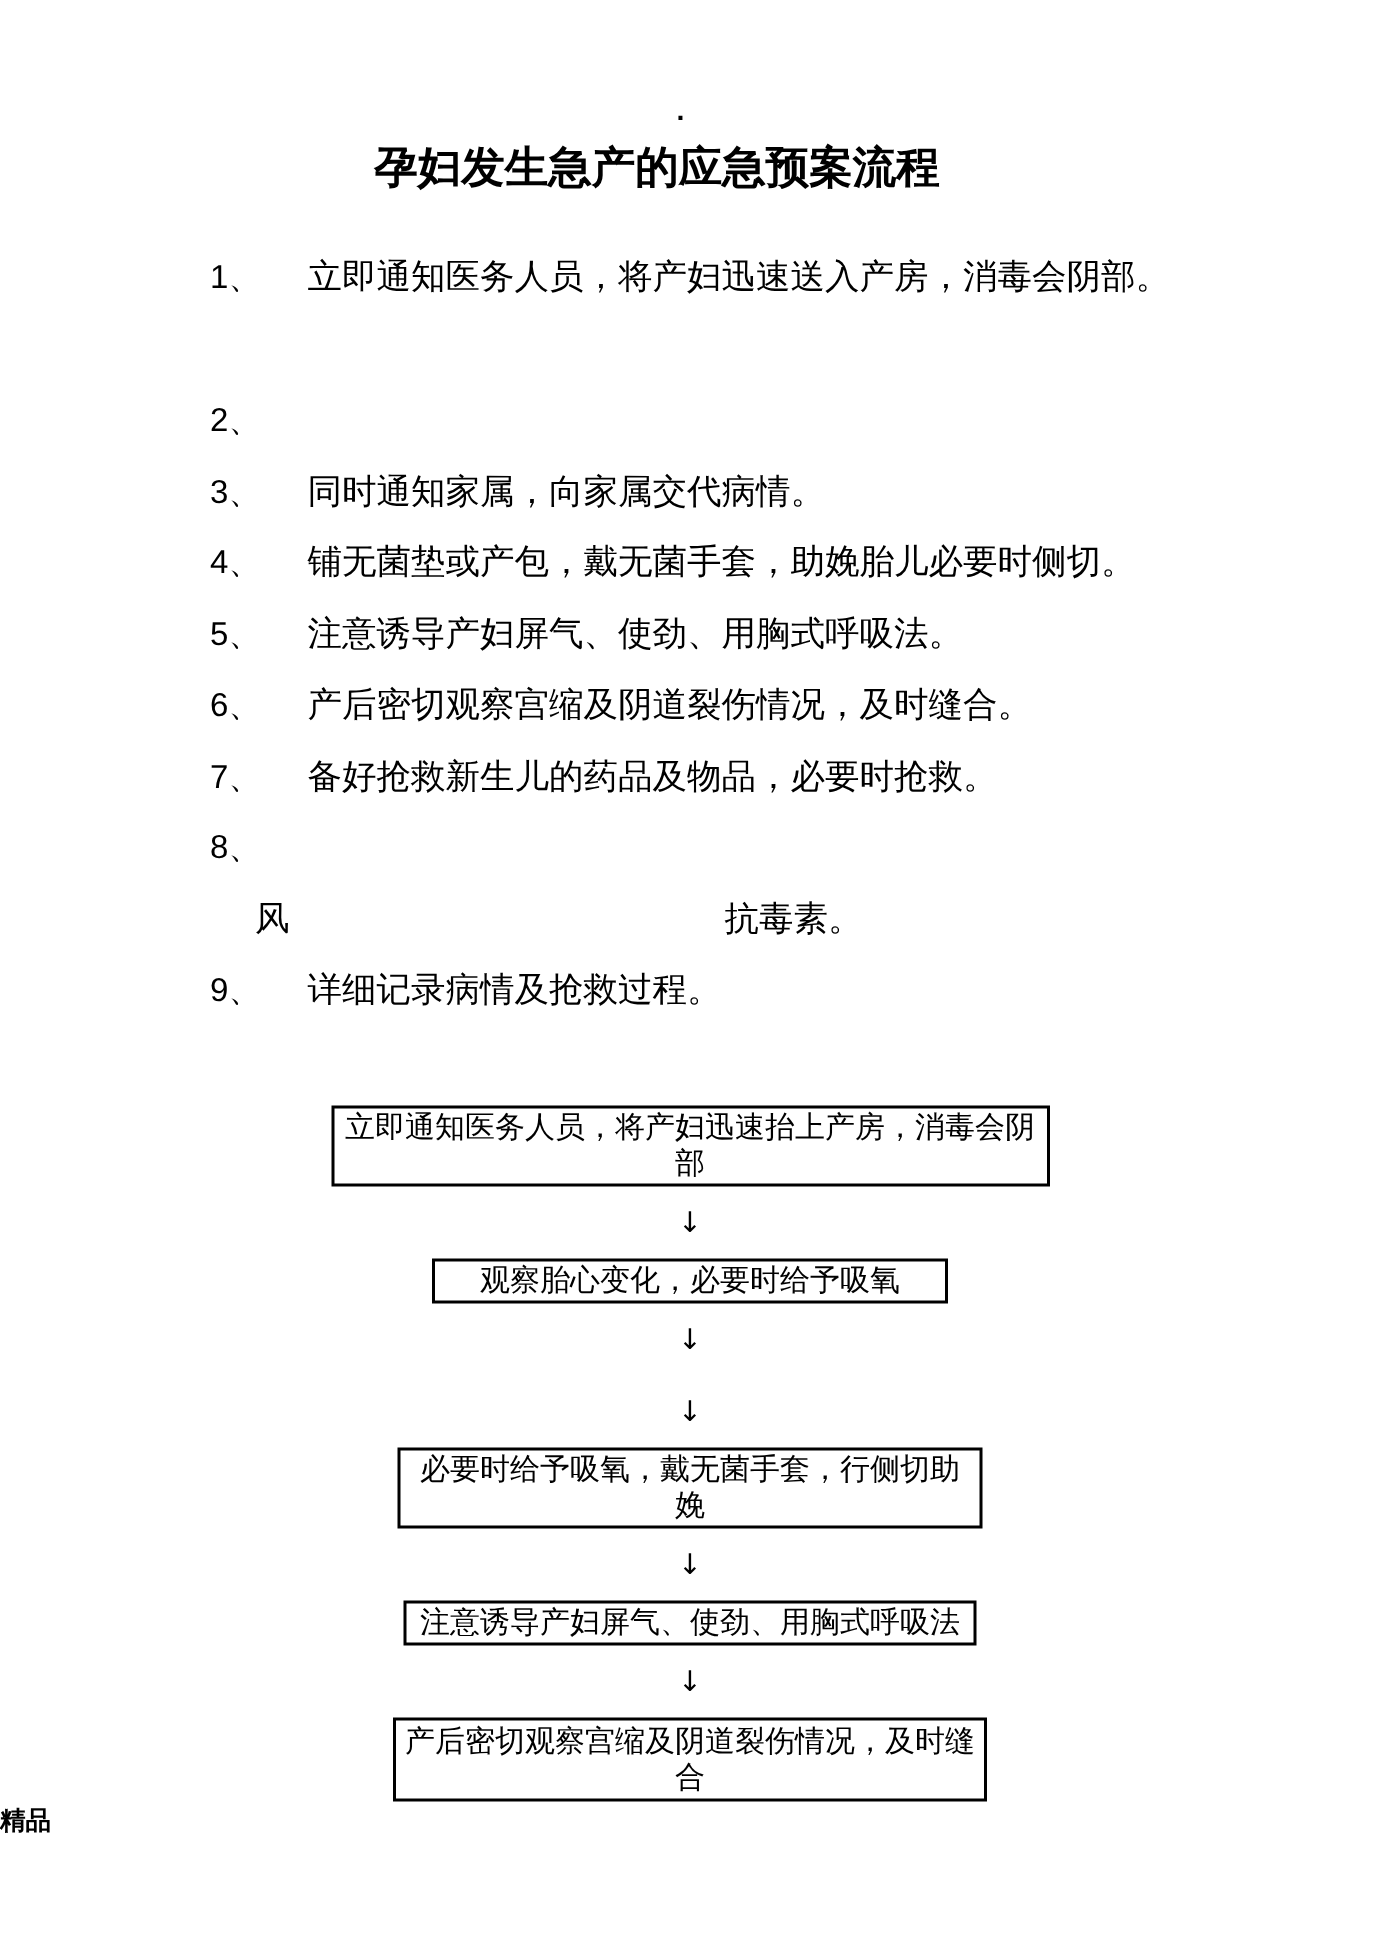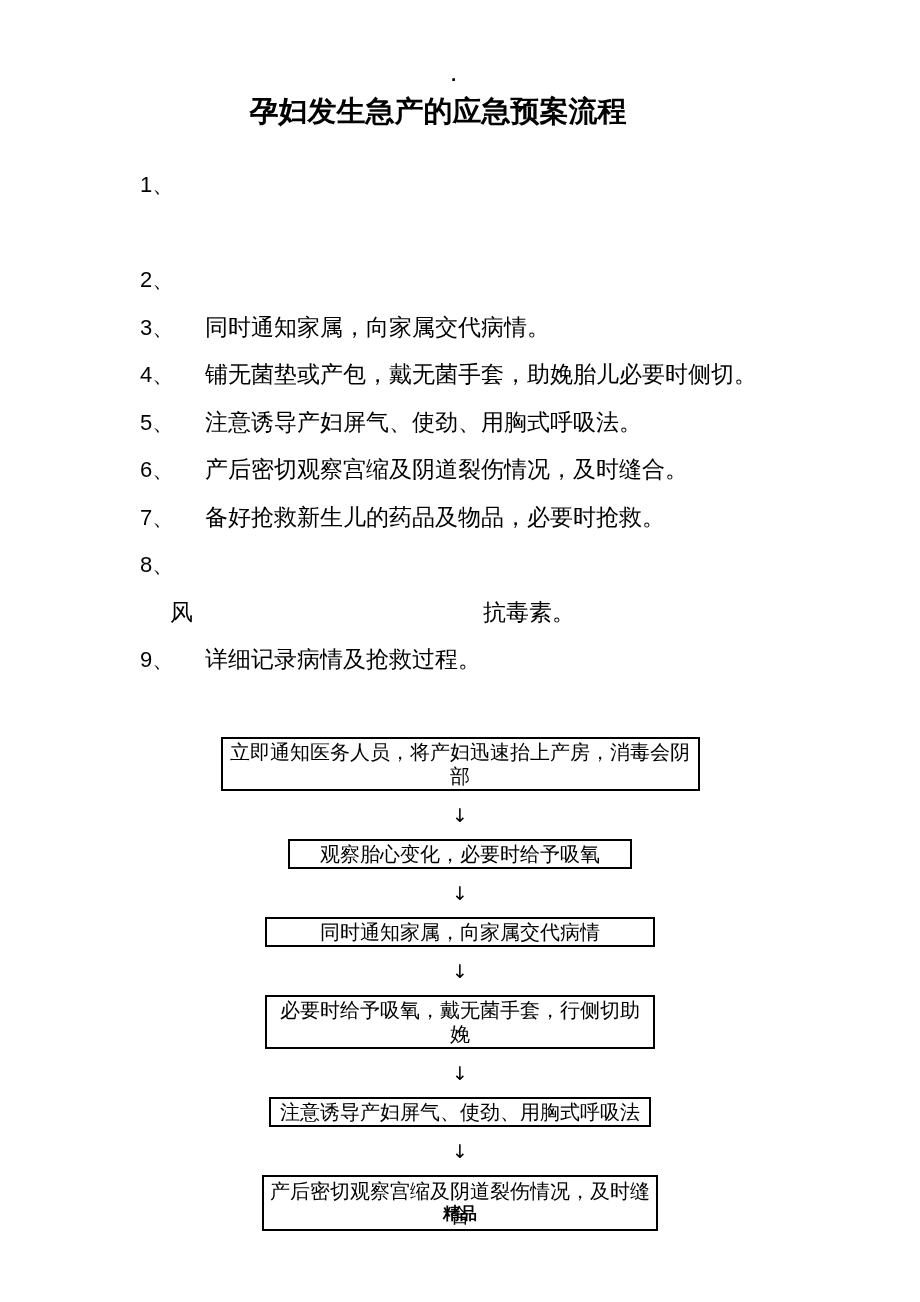--- a/index.html
+++ b/index.html
@@ -50,37 +50,38 @@
   .f5 { width:382px; }
   .f6 { width:396px; padding-top:2px; padding-bottom:2px; }
   .farrow {
     height:20px; line-height:20px;
     margin:14px 0;
     font-size:19px;
     font-family:"DejaVu Sans","Liberation Sans",sans-serif;
   }
   .footer {
     position:absolute; top:1202px; left:0; width:920px;
-    text-align:center; font-weight:bold; font-size:17px;
+    text-align:left; font-weight:bold; font-size:17px;
     font-family:Liberation Serif, serif;
   }
 </style>
 </head>
 <body>
 
 <div class="page">
 
   <span class="dot">.</span>
 
   <h1 class="title">孕妇发生急产的应急预案流程</h1>
 
   <div class="list">
 
     <div class="row sp">
       <span class="num">1、</span>
+      <span class="txt">立即通知医务人员，将产妇迅速送入产房，消毒会阴部。</span>
     </div>
 
     <div class="row">
       <span class="num">2、</span>
     </div>
 
     <div class="row">
       <span class="num">3、</span>
       <span class="txt">同时通知家属，向家属交代病情。</span>
     </div>
@@ -119,21 +120,20 @@
       <span class="txt">详细记录病情及抢救过程。</span>
     </div>
 
   </div>
 
   <div class="flow">
     <div class="fbox f1">立即通知医务人员，将产妇迅速抬上产房，消毒会阴部</div>
     <div class="farrow">↓</div>
     <div class="fbox f2">观察胎心变化，必要时给予吸氧</div>
     <div class="farrow">↓</div>
-    <div class="fbox f3">同时通知家属，向家属交代病情</div>
     <div class="farrow">↓</div>
     <div class="fbox f4">必要时给予吸氧，戴无菌手套，行侧切助娩</div>
     <div class="farrow">↓</div>
     <div class="fbox f5">注意诱导产妇屏气、使劲、用胸式呼吸法</div>
     <div class="farrow">↓</div>
     <div class="fbox f6">产后密切观察宫缩及阴道裂伤情况，及时缝合</div>
   </div>
 
   <div class="footer">精品</div>
 

